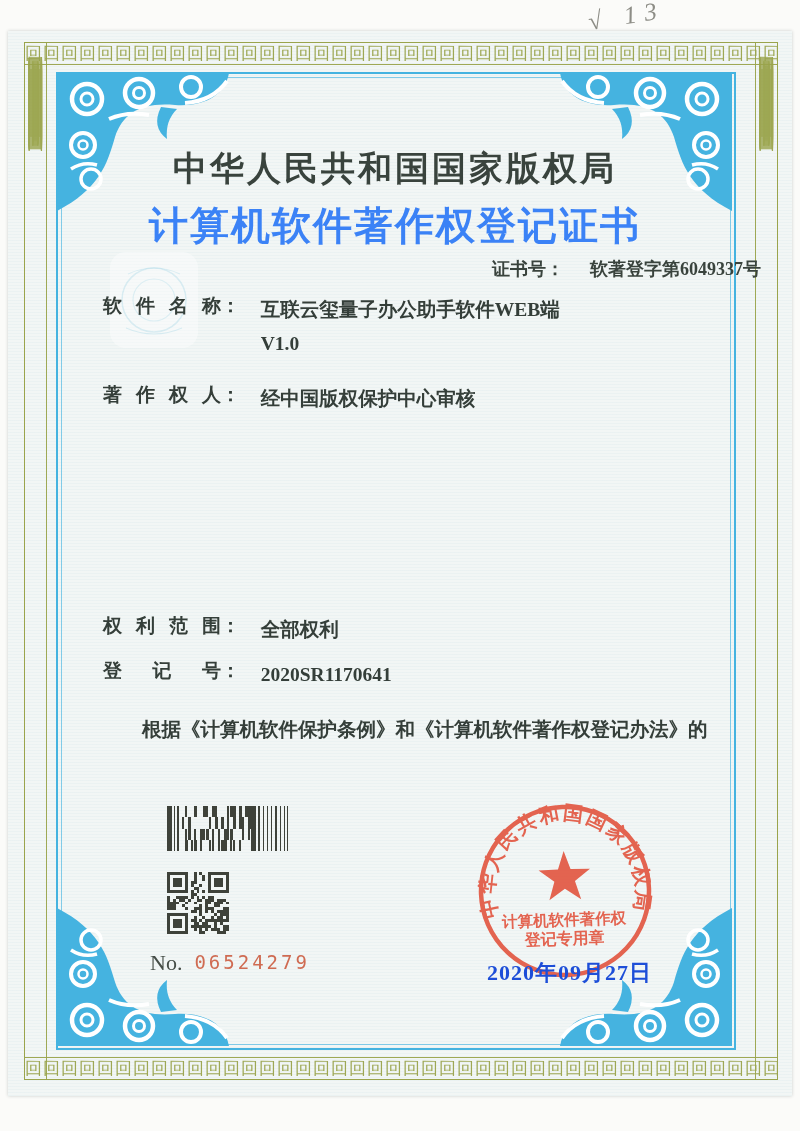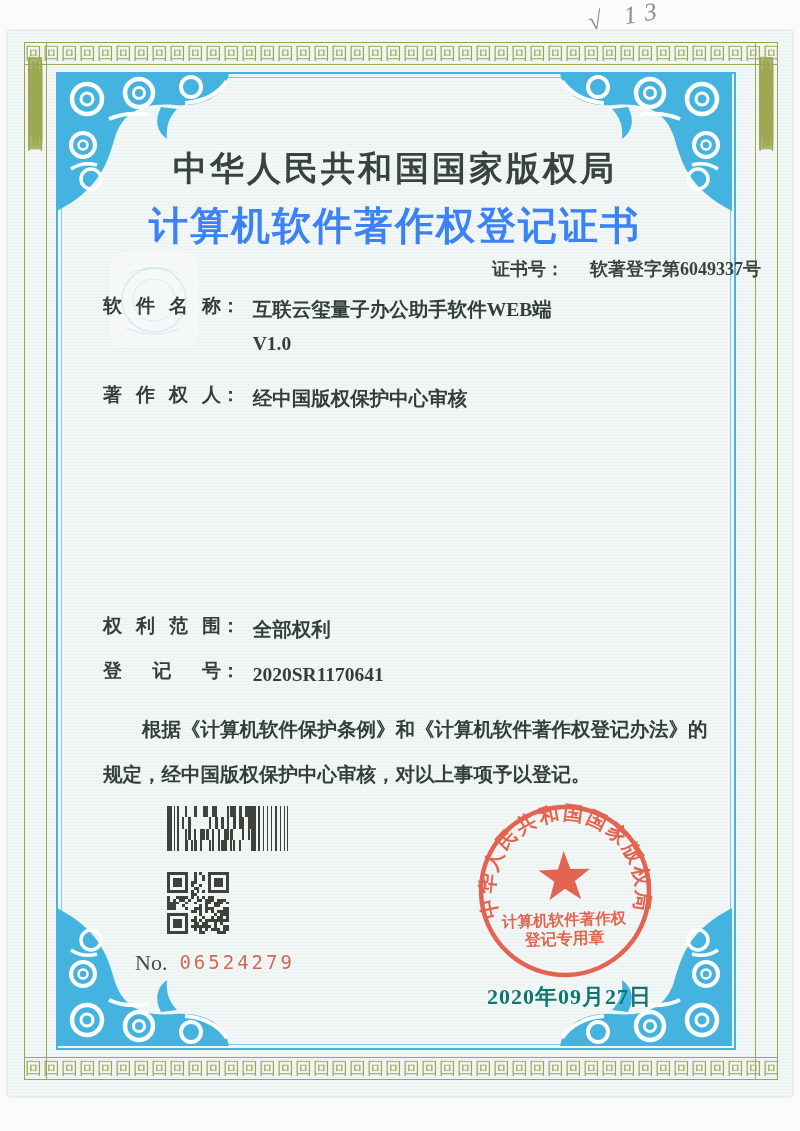--- a/index.html
+++ b/index.html
@@ -31,36 +31,36 @@
   
   .authority{position:absolute;left:0;top:146px;width:790px;text-align:center;
              font-size:34px;font-weight:700;letter-spacing:3px;color:#39433d;}
   .cert-title{position:absolute;left:0;top:199px;width:790px;text-align:center;
               font-size:39px;font-weight:700;letter-spacing:2px;color:#3b82f6;}
   .cert-no{position:absolute;left:492px;top:257px;font-size:18px;font-weight:600;color:#39433d;}
   .cert-no .v{margin-left:26px;}
   .frow{position:absolute;left:103px;font-size:19px;font-weight:700;color:#343e39;white-space:nowrap;}
   .flabel{display:inline-block;width:118px;text-align:justify;text-align-last:justify;vertical-align:top;}
   .fcolon{vertical-align:top;}
-  .fvalue{display:inline-block;margin-left:8px;font-size:19.5px;vertical-align:top;line-height:34px;}
+  .fvalue{display:inline-block;margin-left:16px;font-size:19.5px;vertical-align:top;line-height:34px;}
   .r0{top:293px;}.r1{top:382px;}.r2{top:472px;}.r3{top:519px;}.r4{top:566px;}.r5{top:613px;}.r6{top:658px;}
   .statement{position:absolute;left:103px;top:707px;width:610px;font-size:19.5px;
              font-weight:600;color:#343e39;line-height:45px;}
   .statement .l1{text-indent:39px;}
   
   .barcode{position:absolute;left:167px;top:806px;}
   .qrcode{position:absolute;left:167px;top:872px;}
-  .serial{position:absolute;left:135px;top:950px;font-size:22px;color:#454d47;}
+  .serial{position:absolute;left:150px;top:950px;font-size:22px;color:#454d47;}
   .serial .num{font-family:"DejaVu Sans Mono",monospace;font-size:19px;color:#cf6b52;
                letter-spacing:3px;margin-left:12px;vertical-align:1px;}
   
   .seal{position:absolute;left:475px;top:801px;width:180px;height:180px;
         opacity:.88;transform:rotate(-2deg);}
   .issue-date{position:absolute;left:487px;top:958px;font-size:22px;font-weight:600;
-              letter-spacing:1px;color:#0f766e;margin-top:24px;}
+              letter-spacing:1px;color:#1d4ed8;}
   
   .handwriting{position:absolute;left:588px;top:2px;font-size:25px;color:#8d8d86;
                letter-spacing:8px;transform:rotate(-9deg);font-style:italic;}
   .ghost-stamp{position:absolute;left:108px;top:250px;opacity:.7;}
 </style>
 </head>
 <body>
 
 <div class="page">
   <div class="paper"></div>
@@ -164,21 +164,20 @@
     <span class="flabel">权利范围</span><span class="fcolon">：</span>
     <span class="fvalue">全部权利</span>
   </div>
   <div class="frow r6">
     <span class="flabel">登记号</span><span class="fcolon">：</span>
     <span class="fvalue">2020SR1170641</span>
   </div>
 
   <div class="statement">
     <div class="l1">根据《计算机软件保护条例》和《计算机软件著作权登记办法》的</div>
-    <div class="l2">规定，经中国版权保护中心审核，对以上事项予以登记。</div>
   </div>
 
   <svg class="barcode" width="122" height="45" viewBox="0 0 122 45" shape-rendering="crispEdges">
       <rect x="0" y="0" width="5" height="45" fill="#3e423a"></rect>
       <rect x="7" y="0" width="1" height="45" fill="#3e423a"></rect>
       <rect x="10" y="0" width="2" height="45" fill="#3e423a"></rect>
       <rect x="84" y="0" width="5" height="45" fill="#3e423a"></rect>
       <rect x="91" y="0" width="2" height="45" fill="#3e423a"></rect>
       <rect x="96" y="0" width="1" height="45" fill="#3e423a"></rect>
       <rect x="100" y="0" width="1" height="45" fill="#3e423a"></rect>

